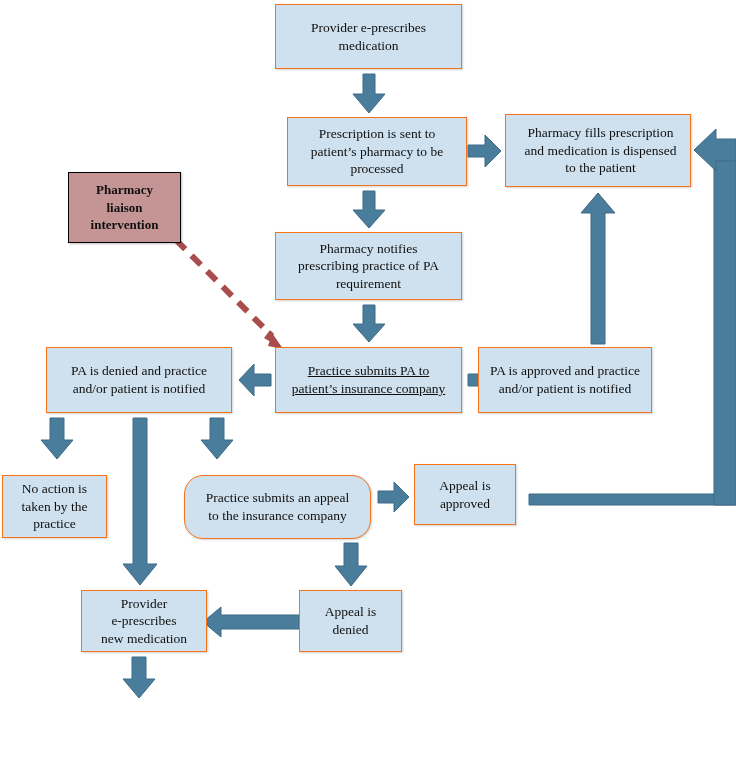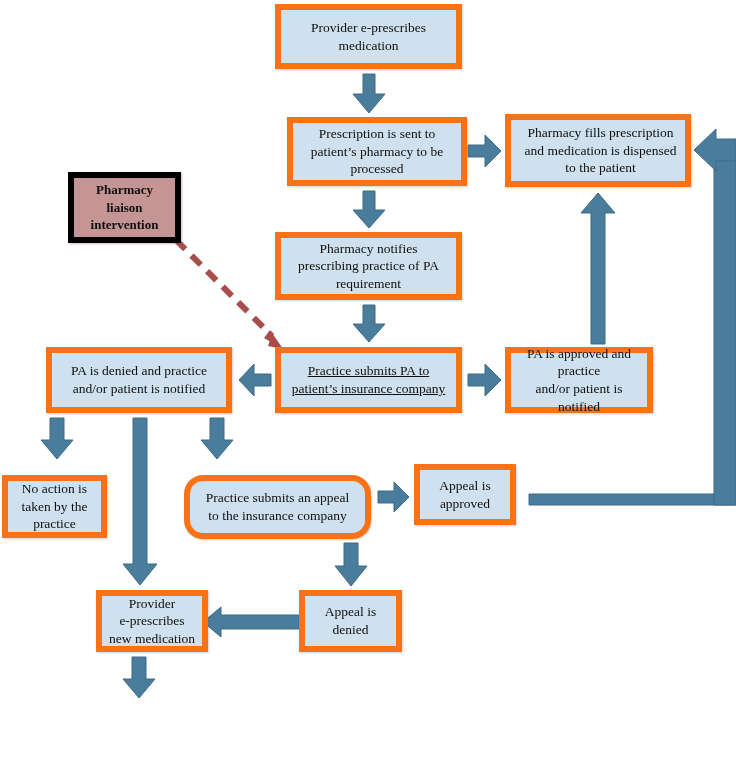--- a/index.html
+++ b/index.html
@@ -15,38 +15,38 @@
     position: relative;
     width: 736px;
     height: 771px;
     background: #ffffff;
     overflow: hidden;
   }
   .node {
     position: absolute;
     box-sizing: border-box;
     background: #cfe1ee;
-    border: 6px solid #f97316;
+    border: 1px solid #f97316;
     display: flex;
     align-items: center;
     justify-content: center;
     text-align: center;
     color: #0f0f0f;
     font-size: 13.5px;
     line-height: 1.30;
     padding: 3px 6px;
     box-shadow: 1px 1px 2px rgba(90,110,125,0.30);
   }
   .node .txt {
     display: block;
     white-space: pre-line;
   }
   .node.accent {
     background: #c59595;
-    border: 6px solid #000000;
+    border: 1px solid #000000;
     font-weight: bold;
     font-size: 13px;
     line-height: 1.35;
     box-shadow: 1px 1px 2px rgba(110,60,60,0.35);
   }
   .arrow {
     position: absolute;
     pointer-events: none;
   }
   .arrow svg {
@@ -195,42 +195,42 @@
   <div class="node" style="left:46px; top:347px; width:186px; height:66px;">
     <span class="txt">PA is denied and practice
 and/or patient is notified</span>
   </div>
 
   <div class="node" style="left:275px; top:347px; width:187px; height:66px;text-decoration:underline;">
     <span class="txt">Practice submits PA to
 patient’s insurance company</span>
   </div>
 
-  <div class="node" style="left:505px; top:347px; width:148px; height:66px;">
+  <div class="node" style="left:478px; top:347px; width:174px; height:66px;">
     <span class="txt">PA is approved and practice
 and/or patient is notified</span>
   </div>
 
   <div class="node" style="left:2px; top:475px; width:105px; height:63px;">
     <span class="txt">No action is
 taken by the
 practice</span>
   </div>
 
   <div class="node" style="left:184px; top:475px; width:187px; height:64px;border-radius:19px;">
     <span class="txt">Practice submits an appeal
 to the insurance company</span>
   </div>
 
   <div class="node" style="left:414px; top:464px; width:102px; height:61px;">
     <span class="txt">Appeal is
 approved</span>
   </div>
 
-  <div class="node" style="left:96px; top:590px; width:112px; height:62px;">
+  <div class="node" style="left:81px; top:590px; width:126px; height:62px;">
     <span class="txt">Provider
 e-prescribes
 new medication</span>
   </div>
 
   <div class="node" style="left:299px; top:590px; width:103px; height:62px;">
     <span class="txt">Appeal is
 denied</span>
   </div>
 

